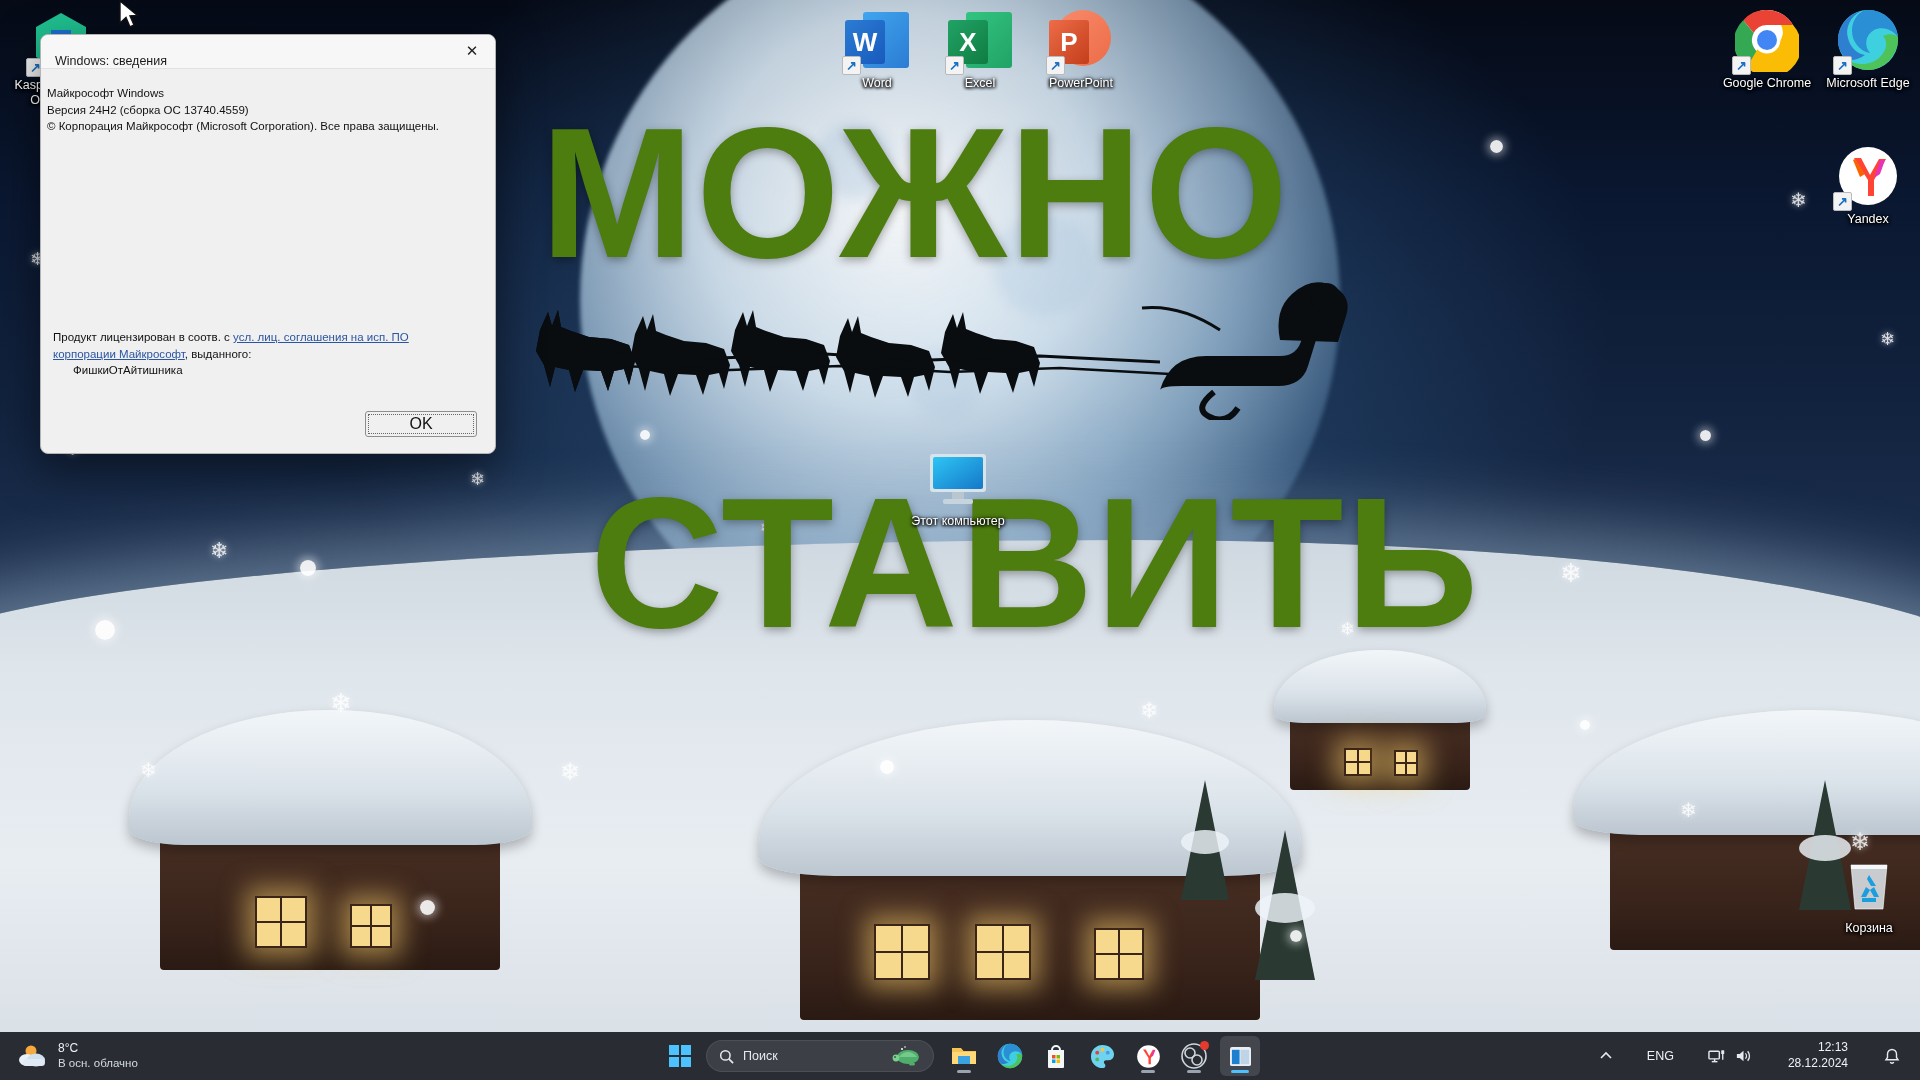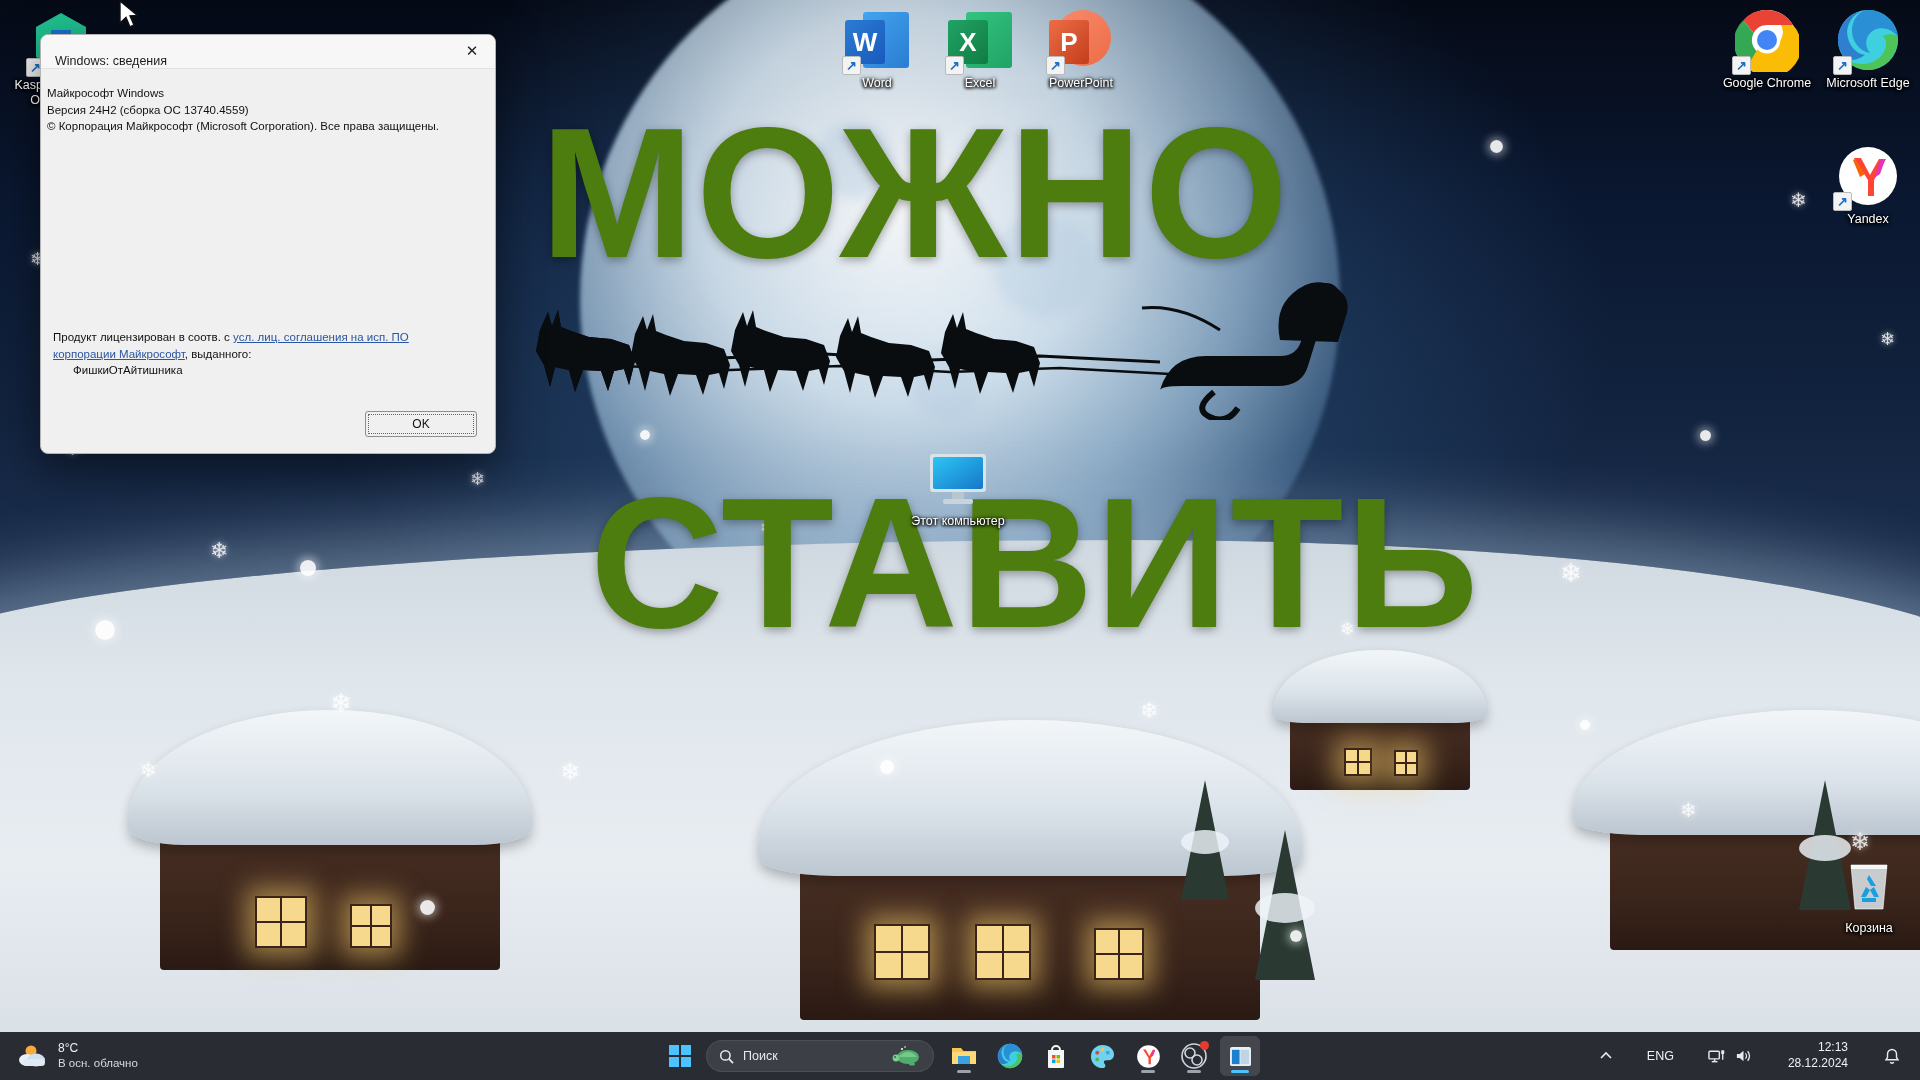--- a/index.html
+++ b/index.html
@@ -160,21 +160,21 @@
   }
   #winver .gap { height:16px; }
   #winver .lic { position:absolute; left:12px; top:294px; width:400px; }
   #winver .lic p { font-size:11.5px; color:#111; line-height:1.45; }
   #winver a { color:#2a55a2; text-decoration:underline; }
   #winver .owner { padding-left:20px; }
   #winver .okbtn {
     position:absolute; right:18px; bottom:16px; width:112px; height:26px;
     background:#f0f0f0; border:1px solid #8e8e8e; border-radius:3px;
     outline:1px dotted #666; outline-offset:-4px;
-    font-size:12px; color:#111; display:flex; align-items:center; justify-content:center;
+    font-size:16px; color:#111; display:flex; align-items:center; justify-content:center;
   }
 
   
   #taskbar {
     position:absolute; left:0; bottom:0; width:1920px; height:48px;
     background:rgba(26,29,36,.92); backdrop-filter:blur(20px);
     display:flex; align-items:center;
   }
   #weather {
     display:flex; align-items:center; gap:10px; padding:0 14px 0 18px; height:48px;

